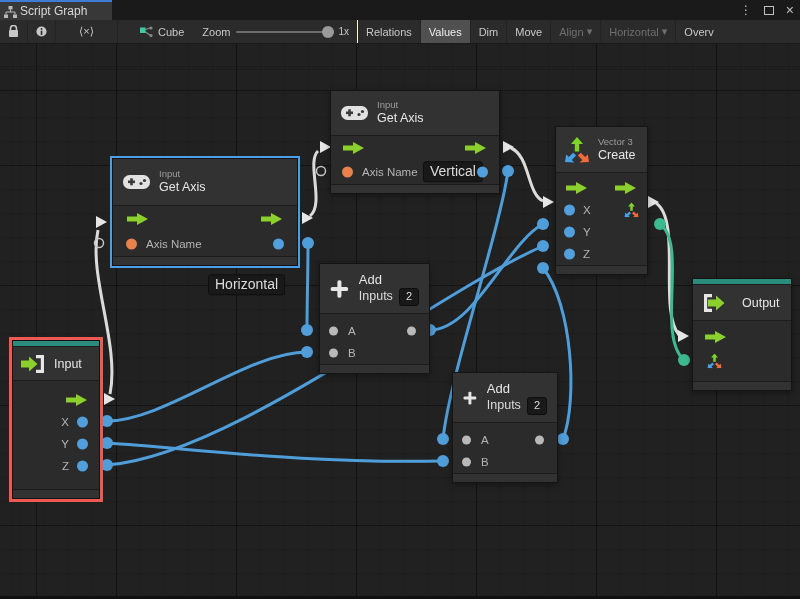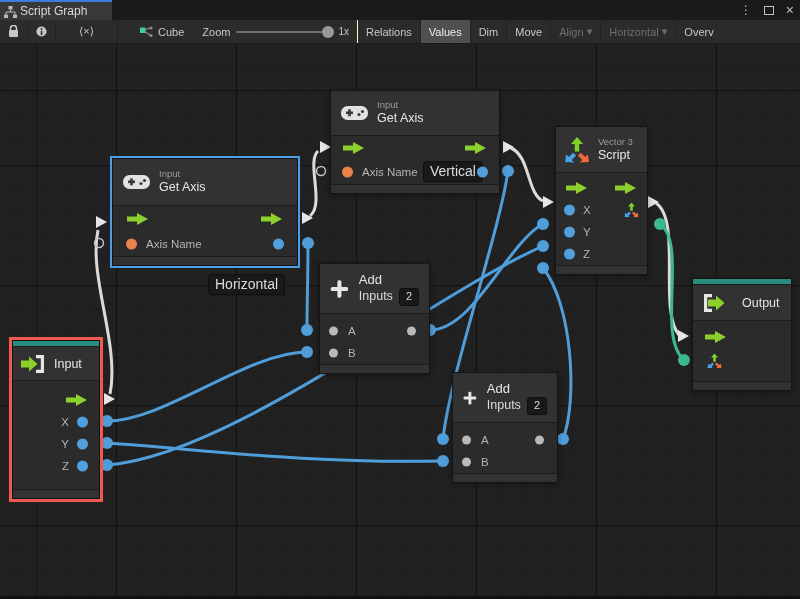--- a/index.html
+++ b/index.html
@@ -309,21 +309,21 @@
 
     <div class="node" style="left:555px;top:82px;width:93px;">
       <div class="nhead" style="height:46px;gap:8px;padding:0 8px;">
         <svg width="26" height="26" viewBox="0 0 26 26">
           <path d="M13,0 l6,7 h-3.8 v7.5 h-4.4 V7 h-3.8 z" fill="#7ed32a"></path>
           <path d="M1,25 l1.2,-7.5 2.6,2.6 4.4,-4.4 2.9,2.9 -4.4,4.4 2.6,2.6 z" fill="#47a3e8"></path>
           <path d="M25,25 l-1.2,-7.5 -2.6,2.6 -4.4,-4.4 -2.9,2.9 4.4,4.4 -2.6,2.6 z" fill="#f06a3c"></path>
         </svg>
         <div class="txt">
           <span class="ncat">Vector 3</span>
-          <span class="ntitle">Script</span>
+          <span class="ntitle">Create</span>
         </div>
       </div>
       <div style="height:4px;"></div>
       <div class="nrow" style="height:22px;">
         <svg class="flowarrow" style="left:10px;" viewBox="0 0 22 12">
             <path d="M0,3.5 h10 v-3.5 l11,6 -11,6 v-3.5 h-10 z" fill="#8bd02c"></path>
           </svg>
         <svg class="flowarrow" style="right:10px;" viewBox="0 0 22 12">
             <path d="M0,3.5 h10 v-3.5 l11,6 -11,6 v-3.5 h-10 z" fill="#8bd02c"></path>
           </svg>

